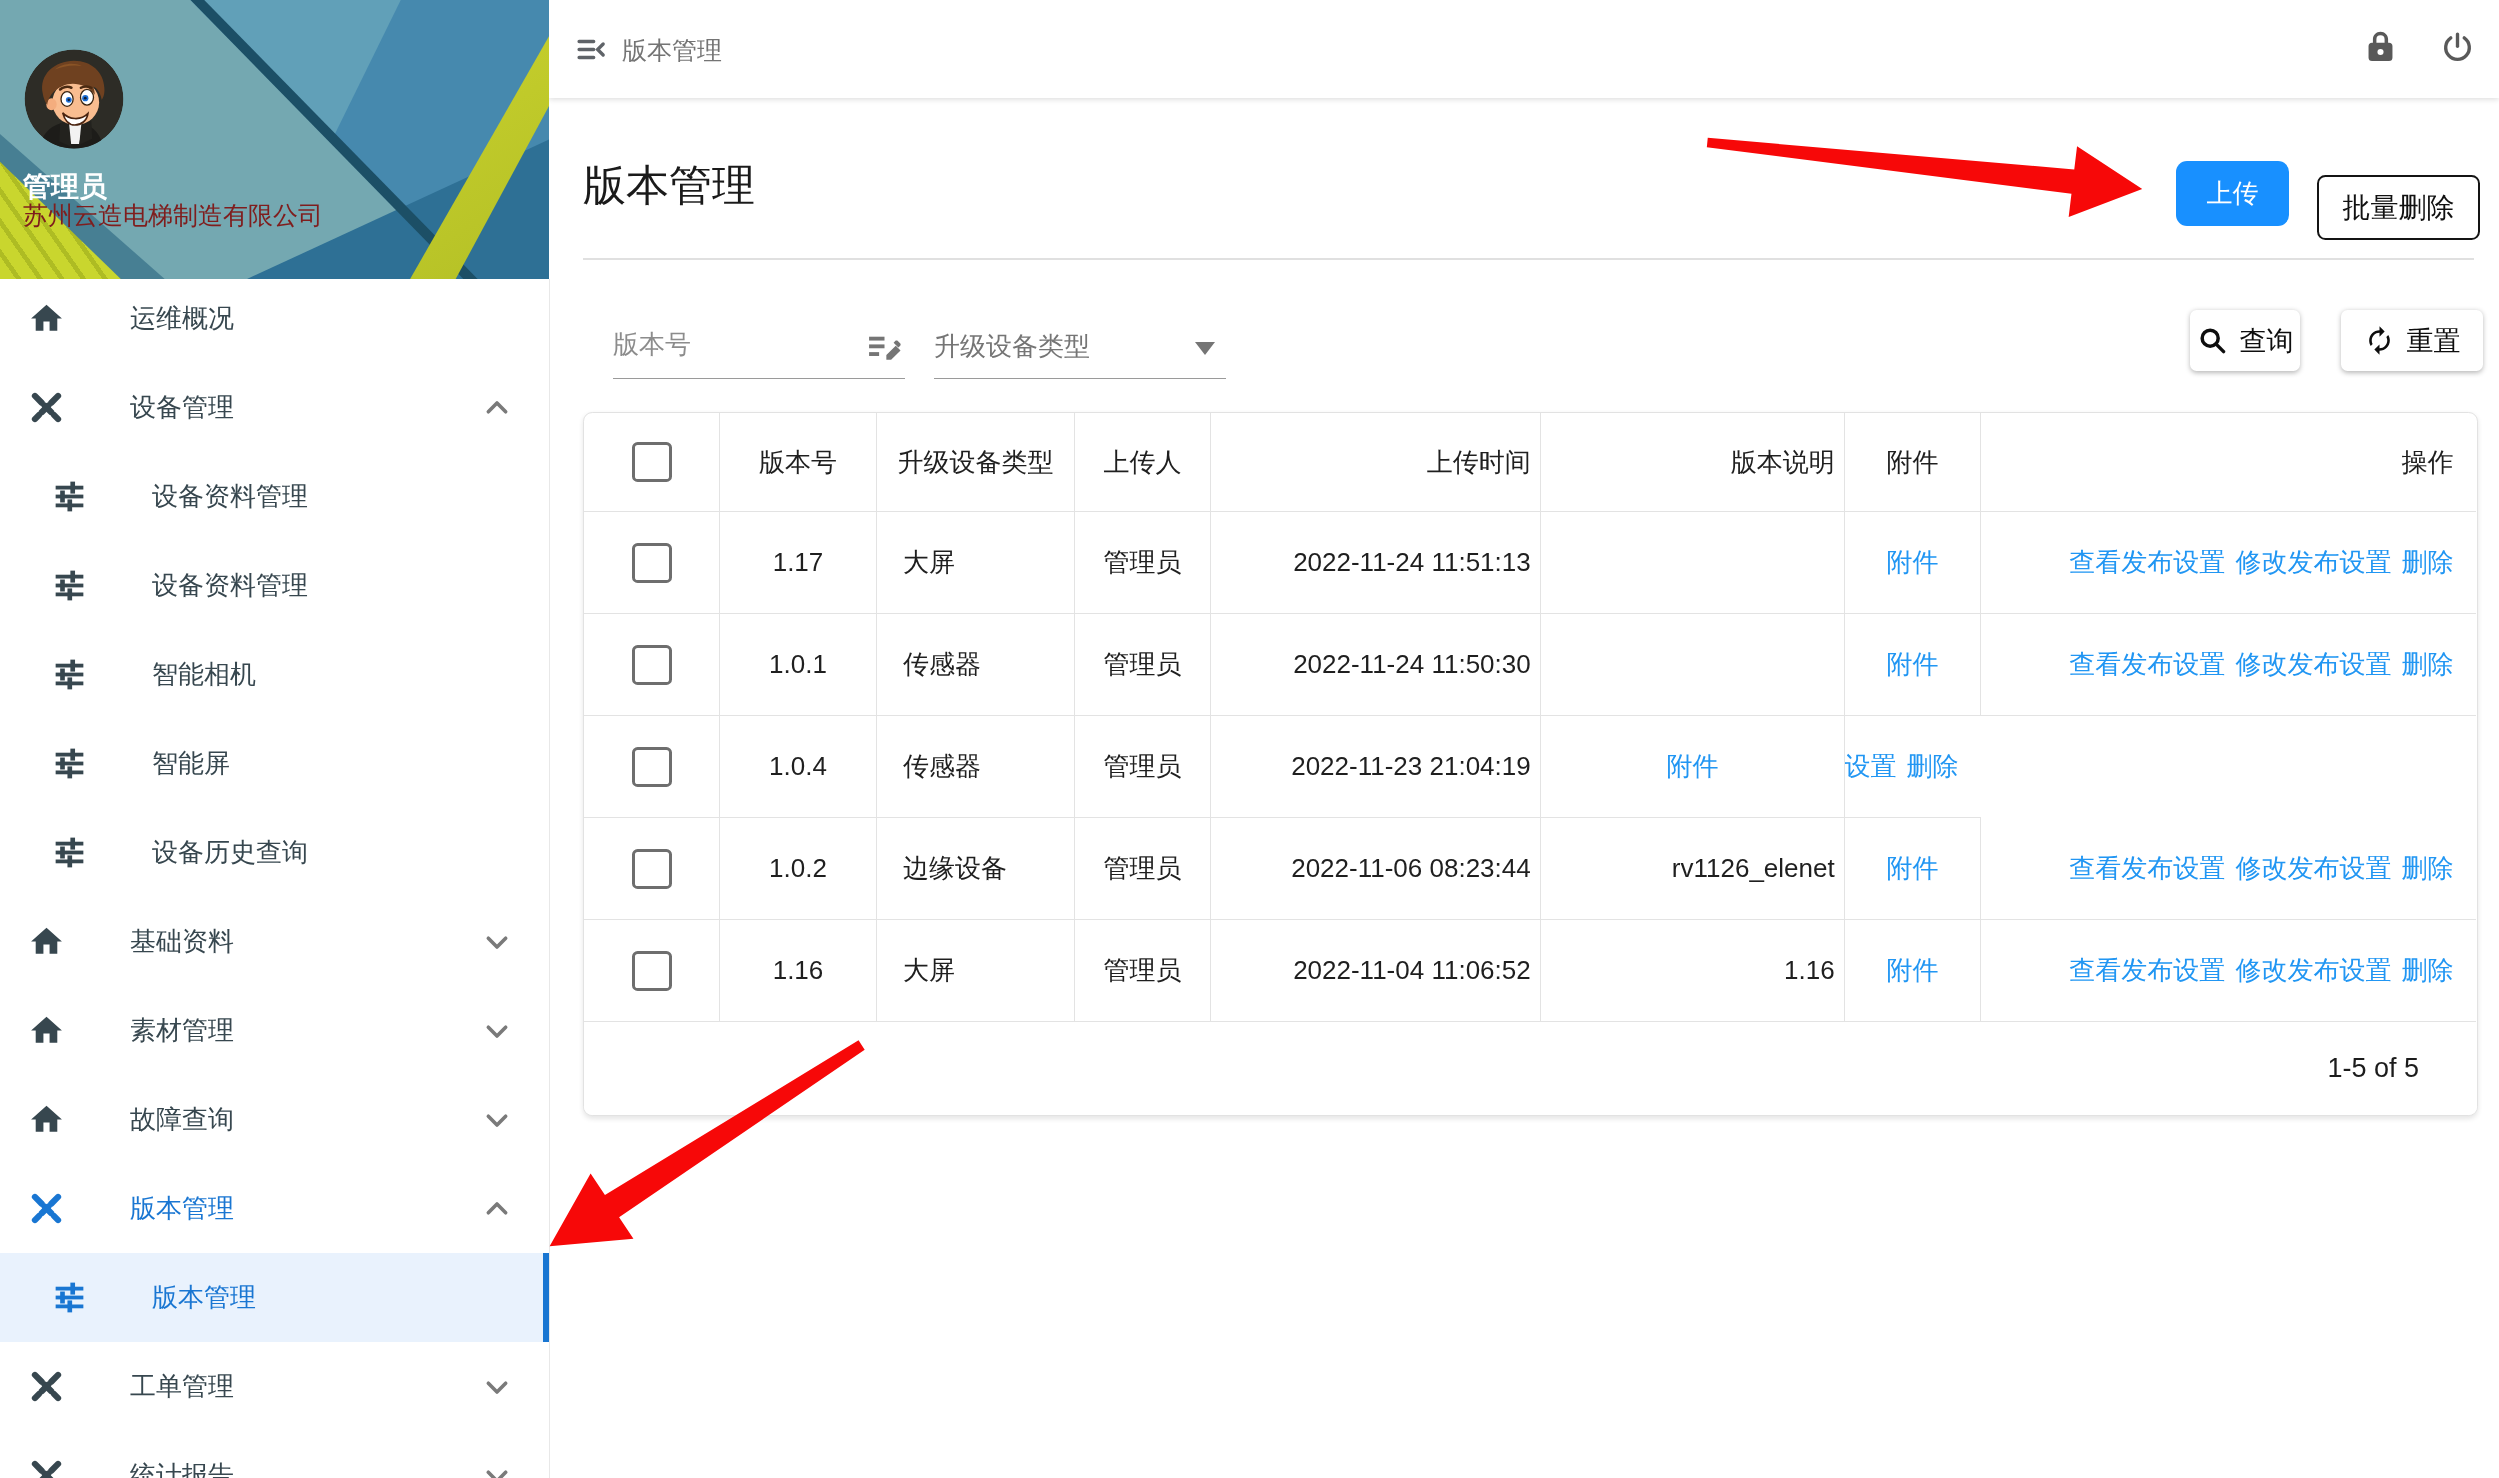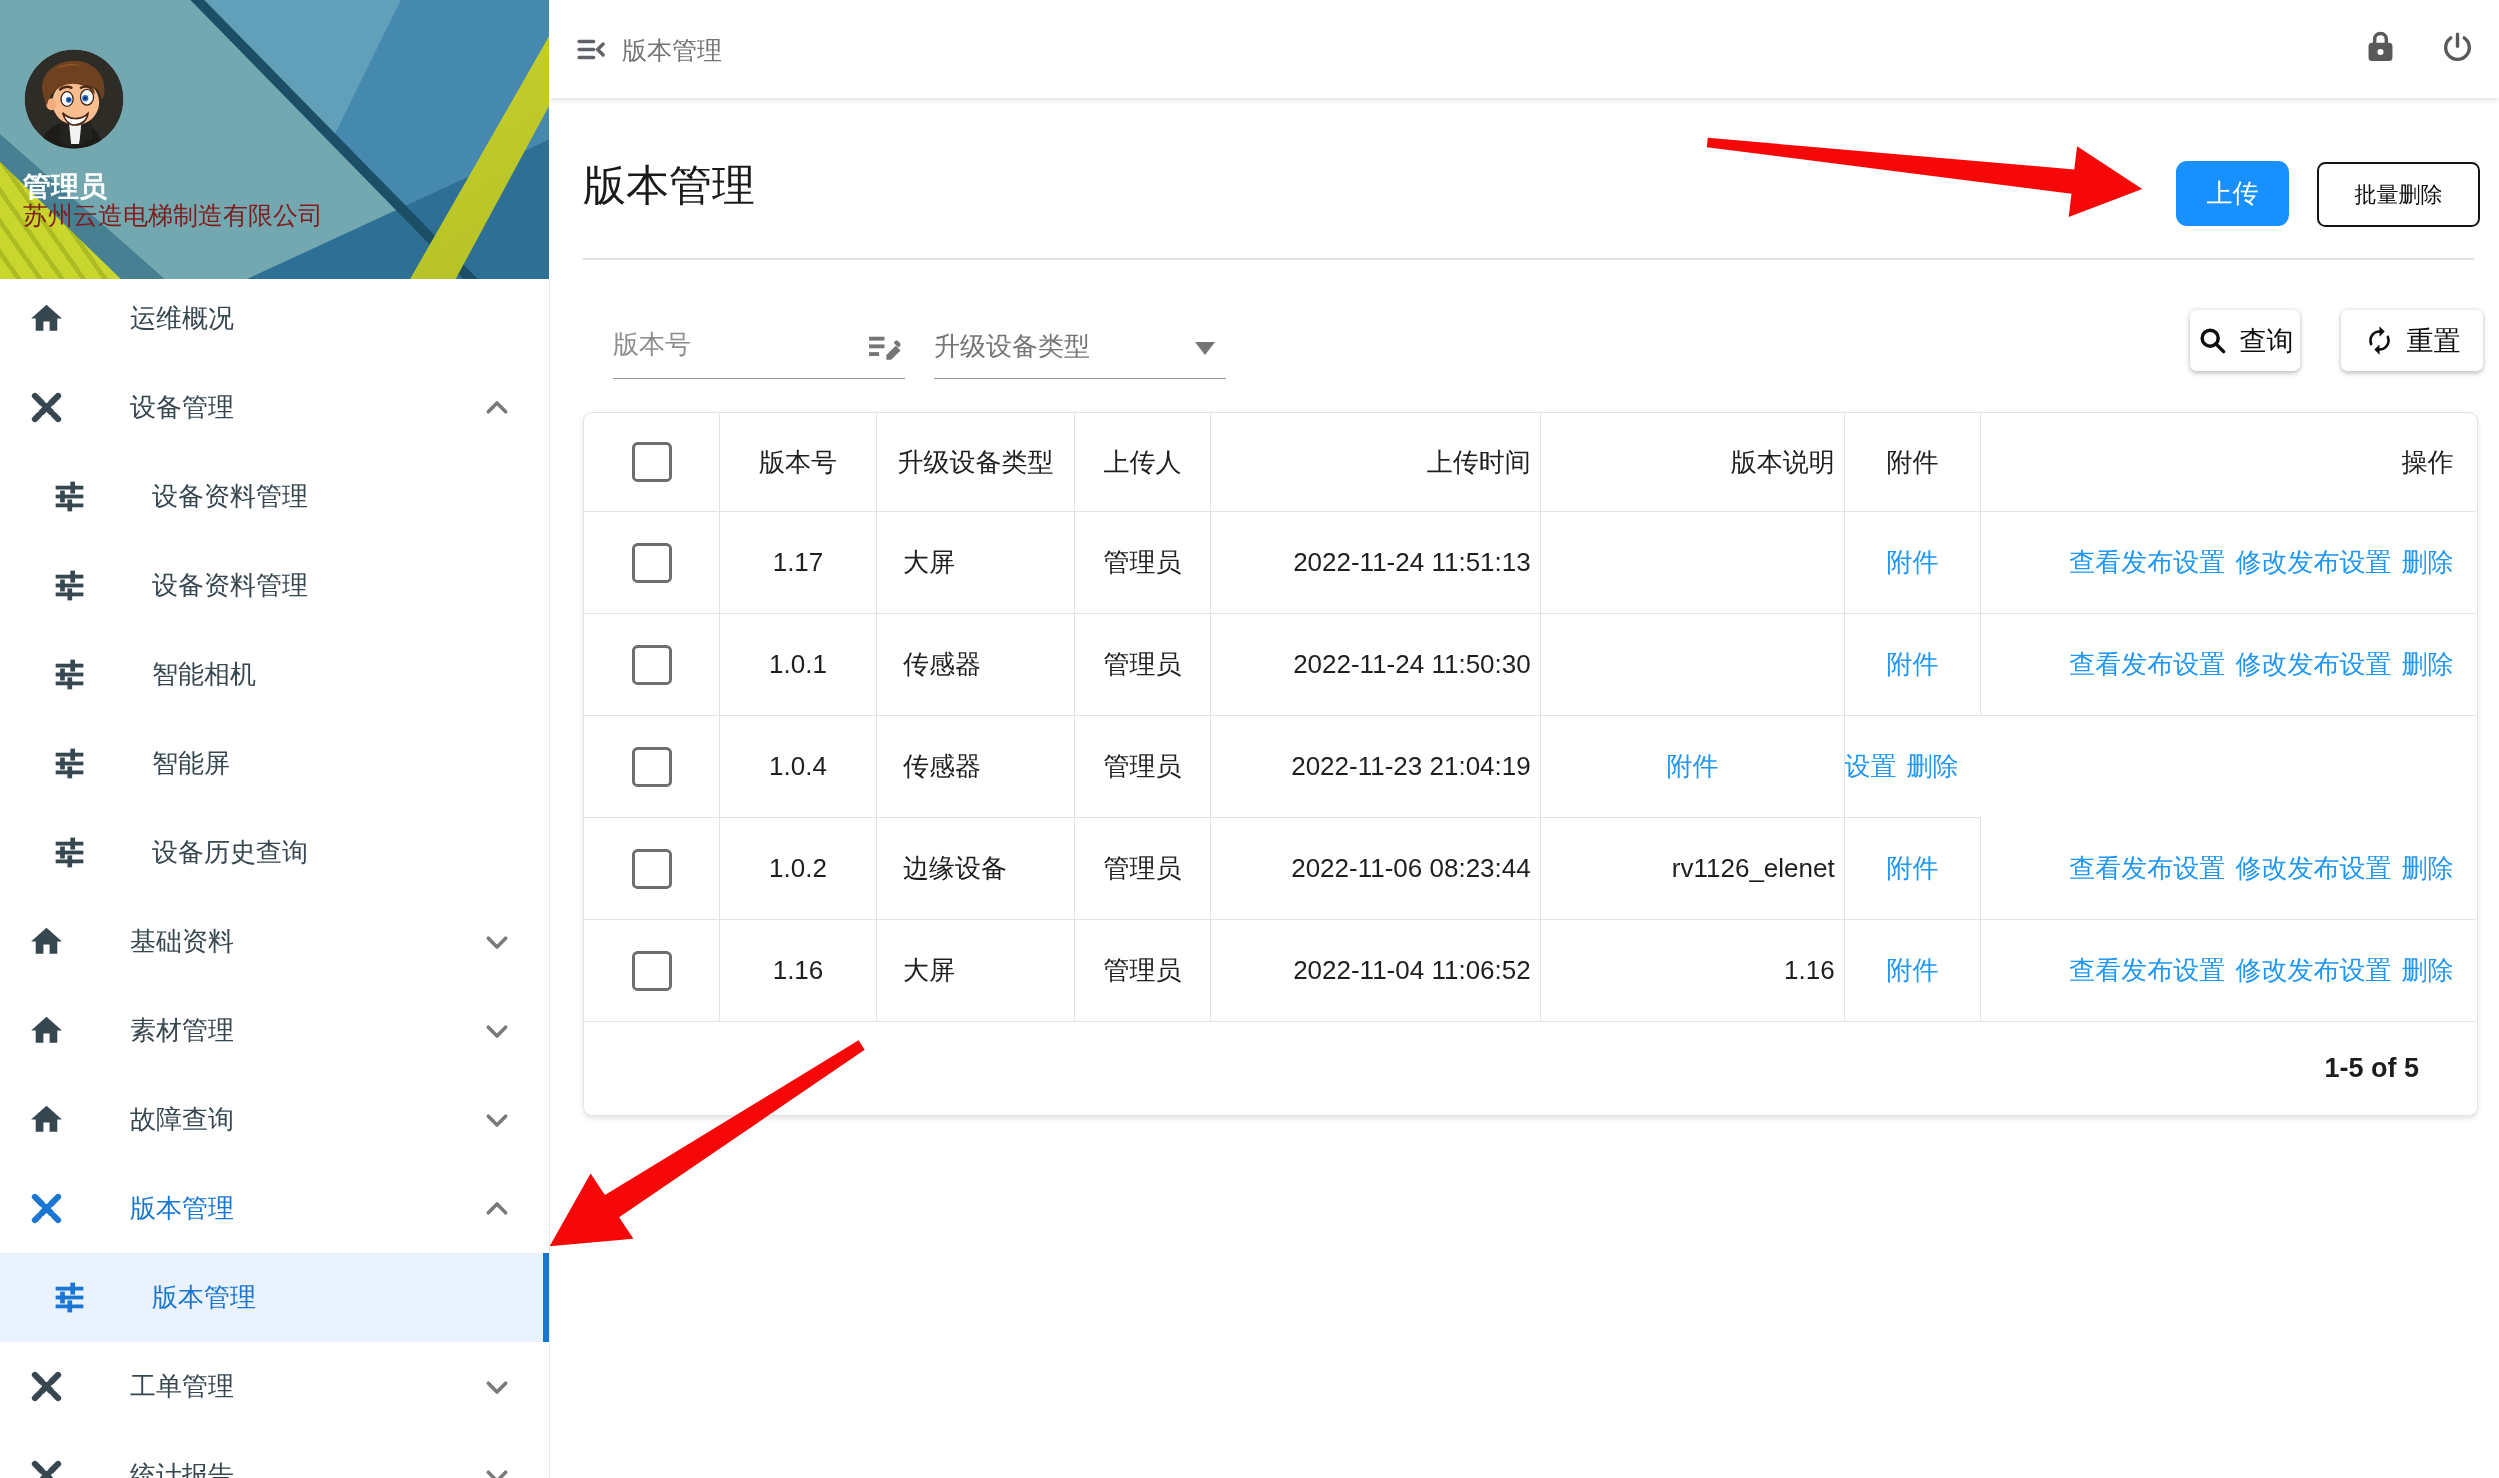--- a/index.html
+++ b/index.html
@@ -49,22 +49,22 @@
   .topbar-title{position:absolute;left:73px;top:34px;font-size:25px;color:#747474;}
   .lock-btn{position:absolute;left:1814px;top:28px;width:35px;height:37px;color:#595959;cursor:pointer;background:none;border:none;}
   .power-btn{position:absolute;left:1891px;top:30px;width:35px;height:35px;color:#595959;cursor:pointer;background:none;border:none;}
   .tb-icon{width:100%;height:100%;}
 
   
   .main{position:absolute;left:549px;top:98px;width:1950px;height:1381px;background:#fff;}
   .page-title{position:absolute;left:34px;top:59px;font-size:43px;font-weight:400;color:#1a1a1a;}
   .upload-btn{position:absolute;left:1627px;top:63px;width:113px;height:65px;background:var(--accent);
               color:#fff;font-size:26px;border:none;border-radius:11px;cursor:pointer;font-family:inherit;}
-  .batch-del-btn{position:absolute;left:1768px;top:64px;width:163px;height:65px;background:#fff;
-              color:#111;font-size:22px;border:2.8px solid #141414;border-radius:8.4px;cursor:pointer;font-family:Liberation Sans, sans-serif;}
+  .batch-del-btn{position:absolute;left:1768px;top:77px;width:163px;height:65px;background:#fff;
+              color:#111;font-size:28px;border:2.8px solid #141414;border-radius:8.4px;cursor:pointer;font-family:Liberation Sans, sans-serif;}
   .head-divider{position:absolute;left:34px;top:160px;width:1891px;height:1.9px;background:var(--divider);}
 
   .field{position:absolute;top:223px;height:58px;border-bottom:1.9px solid #9a9a9a;}
   .field-version{left:64px;width:292px;}
   .field-version input{border:none;outline:none;width:242px;font-size:26px;color:#333;background:transparent;
               font-family:inherit;margin-top:7.5px;}
   .field-version input::placeholder{color:#8c8c8c;}
   .edit-icon{position:absolute;right:1.9px;top:7.5px;width:37px;height:37px;color:#757575;}
   .field-select{left:385px;width:292px;cursor:pointer;}
   .select-label{position:absolute;left:0;top:7.5px;font-size:26px;color:#757575;white-space:nowrap;}
@@ -87,21 +87,21 @@
   .cell{display:flex;align-items:center;justify-content:center;font-size:26px;color:#1f1f1f;
         border-right:1.9px solid #e3e3e3;border-bottom:1.9px solid #e3e3e3;overflow:hidden;white-space:nowrap;}
   .cell:last-child{border-right:none;}
   .cell.al{justify-content:flex-start;padding-left:26px;}
   .cell.ar{justify-content:flex-end;padding-right:9.3px;}
   .cell.ar-lg{justify-content:flex-end;padding-right:22.4px;}
   .checkbox{width:40px;height:40px;border:3.3px solid #6e6e6e;border-radius:5.6px;background:#fff;cursor:pointer;}
   .link{color:var(--link);cursor:pointer;text-decoration:none;}
   .actions{display:flex;gap:10.2px;}
   .t-foot{position:absolute;left:0;right:0;bottom:0;height:93px;display:flex;align-items:center;
-          justify-content:flex-end;padding-right:58px;font-size:27px;color:#1c1c1c;background:#fff;font-weight:bold;}
+          justify-content:flex-end;padding-right:58px;font-size:27px;color:#1c1c1c;background:#fff;}
 
   
   .arrows{position:absolute;inset:0;width:2500px;height:1479px;z-index:50;pointer-events:none;}
   .hidden-defs{position:absolute;width:0;height:0;overflow:hidden;}
 </style>
 </head>
 <body>
 
 <svg class="hidden-defs" aria-hidden="true">
   <defs>

